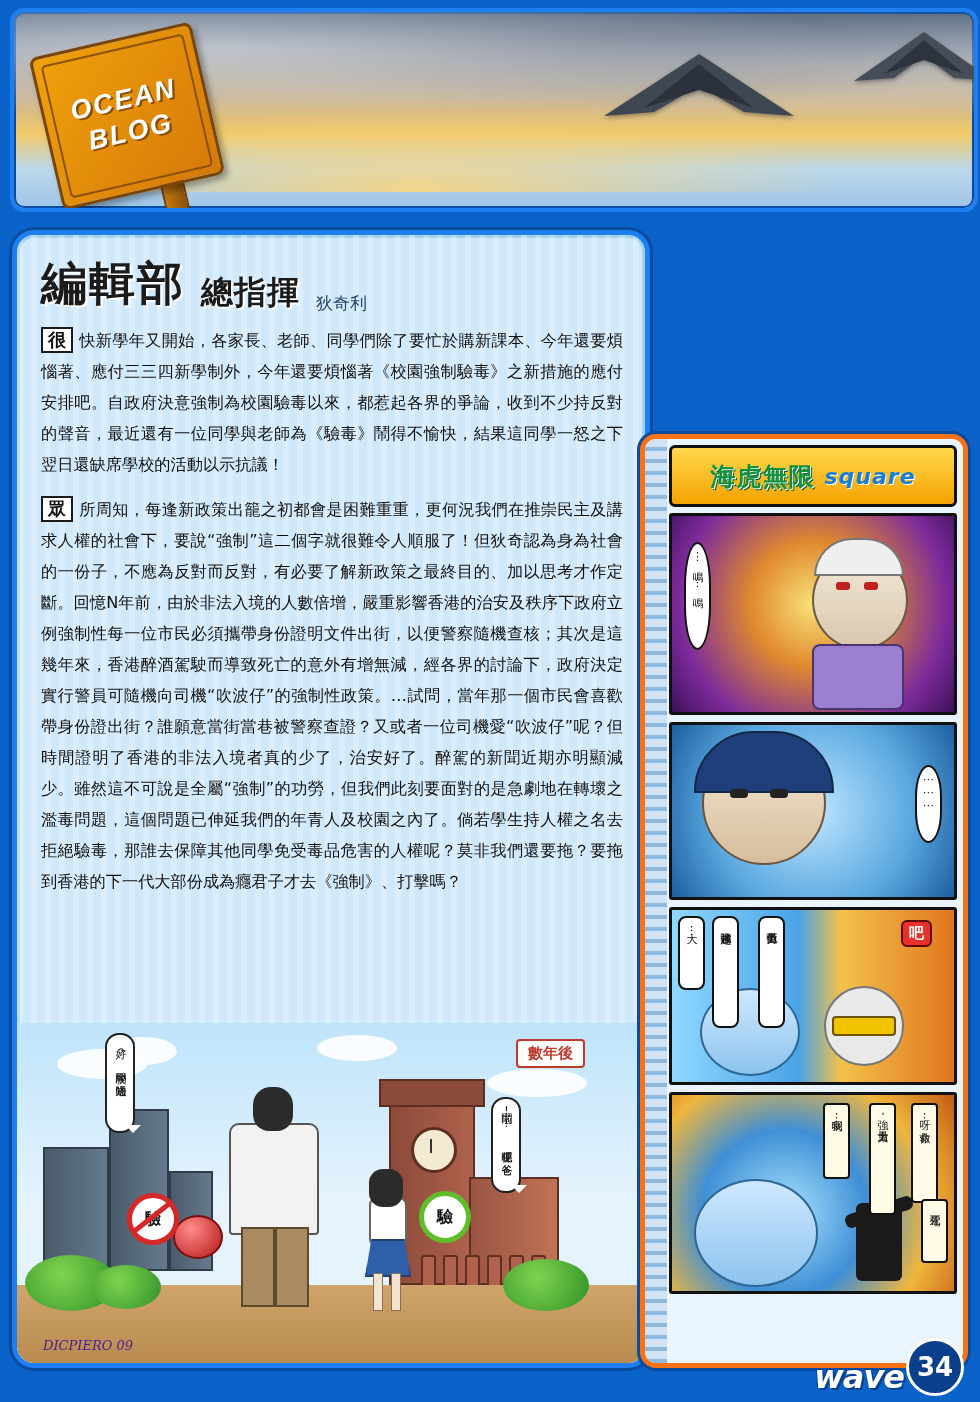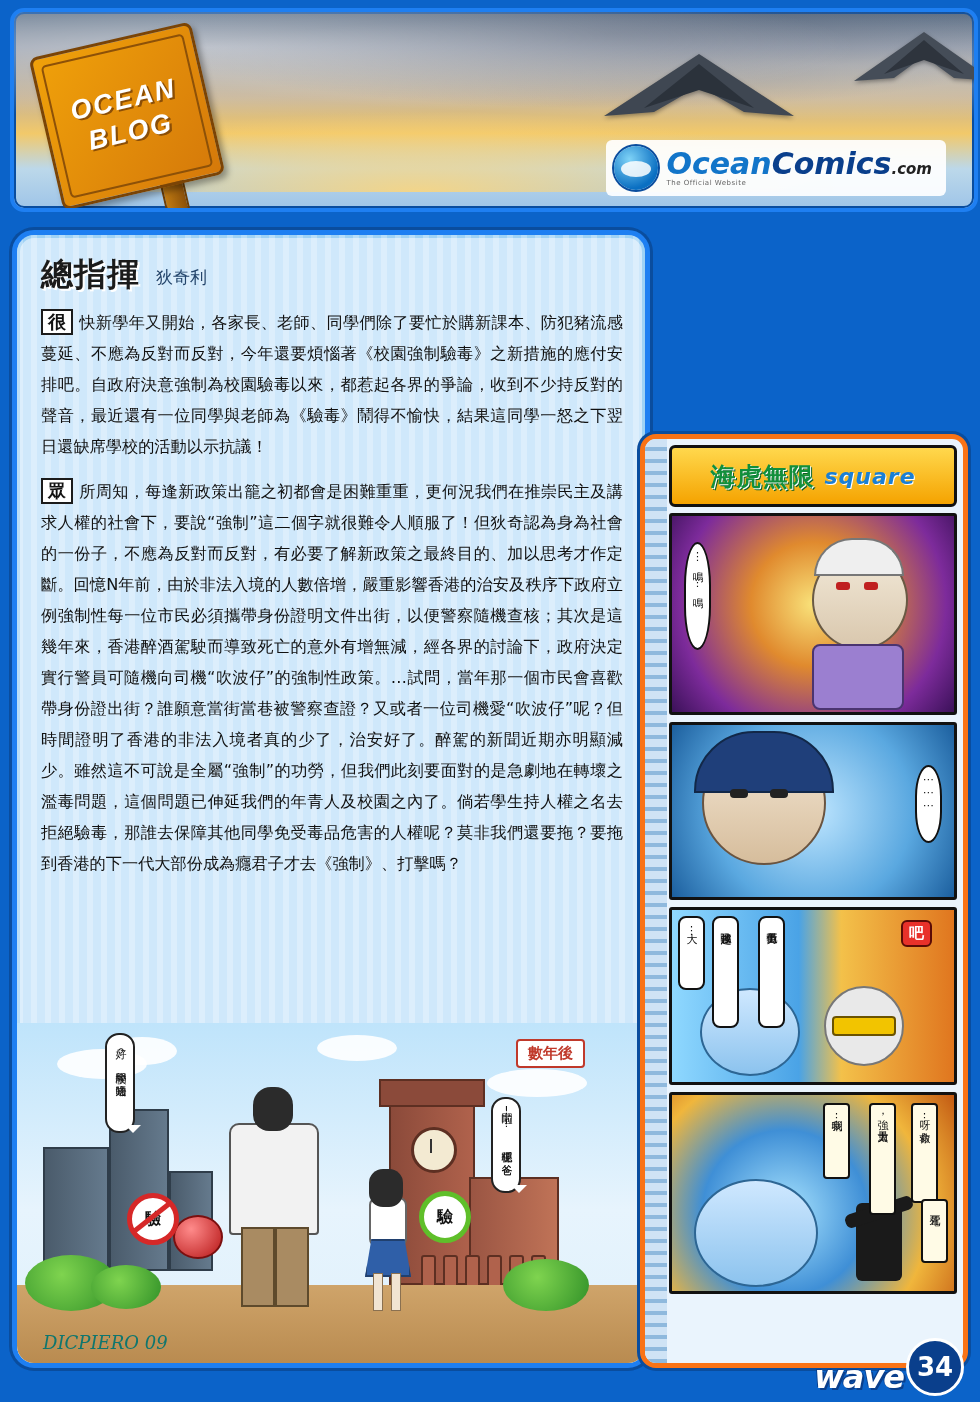--- a/index.html
+++ b/index.html
@@ -69,21 +69,21 @@
   }
   .article .stripes{position:absolute;inset:0;
     background:repeating-linear-gradient(90deg,rgba(255,255,255,.55) 0 6px, rgba(255,255,255,0) 6px 14px);
     opacity:.5;}
   .titlebar{position:relative;padding:18px 20px 4px 24px;display:flex;align-items:flex-end;gap:16px;}
   .title-main{
     font-size:46px;font-weight:bold;color:#1b1b1b;letter-spacing:2px;
     text-shadow:2px 2px 0 #fff;
   }
   .title-sub{font-size:32px;font-weight:bold;color:#1b1b1b;letter-spacing:1px;text-shadow:2px 2px 0 #fff;}
-  .byline{font-size:17px;color:#24456b;margin-bottom:8px;}
+  .byline{font-size:17px;color:#24456b;}
   .body{position:relative;padding:6px 22px 0 24px;}
   .para{font-size:16.2px;line-height:31px;color:#111;text-align:justify;margin:0 0 14px 0;}
   .dropcap{
     display:inline-block;border:2px solid #1b1b1b;background:#fff;
     font-weight:bold;font-size:18px;padding:1px 5px;margin-right:6px;line-height:20px;
   }
   .p2{width:100%;}
   
   .illus{position:absolute;left:0;bottom:0;width:100%;height:340px;overflow:hidden;}
   .sky{position:absolute;inset:0;background:linear-gradient(180deg,#bfe4fb 0%,#e7f4fd 55%,#dff0fb 100%);}
@@ -108,21 +108,21 @@
   .yearsbox{position:absolute;right:60px;background:#fff;border:2px solid #c0392b;color:#c0392b;
     font-size:15px;font-weight:bold;padding:3px 10px;border-radius:4px;}
   .nosign{position:absolute;width:42px;height:42px;border-radius:50%;background:#fff;
     border:5px solid #d62828;display:flex;align-items:center;justify-content:center;
     font-size:16px;font-weight:bold;color:#111;}
   .nosign:after{content:"";position:absolute;left:-2px;top:16px;width:46px;height:5px;background:#d62828;
     transform:rotate(-38deg);}
   .oksign{position:absolute;width:42px;height:42px;border-radius:50%;background:#fff;
     border:5px solid #5fbf2a;display:flex;align-items:center;justify-content:center;
     font-size:16px;font-weight:bold;color:#111;}
-  .signature{position:absolute;left:26px;bottom:10px;font-style:italic;font-size:18px;color:#0f766e;
+  .signature{position:absolute;left:26px;bottom:10px;font-style:italic;font-size:13px;color:#4c1d95;
     font-family:"DejaVu Serif",serif;}
   .ball{position:absolute;width:46px;height:40px;border-radius:50%;
     background:radial-gradient(circle at 35% 30%,#ff8b8b,#b61616);border:2px solid #7b0f0f;}
 
   
   .comic{
     position:absolute;right:12px;top:434px;width:318px;height:924px;
     background:#eaf4fd;border:5px solid #f97316;border-radius:16px;
     box-shadow:0 0 0 3px #0a4d9e;overflow:hidden;
   }
@@ -182,42 +182,34 @@
 
   <div class="signpost"></div>
   <div class="sign">
     <div class="inner"></div>
     <div class="txt">
       <span>OCEAN</span>
       <span>BLOG</span>
     </div>
   </div>
 
-  <div class="oclogo">
-    <div class="ocball"></div>
-    <div>
-      <div class="octext">
-        <span class="blue">Ocean</span><span>Comics</span><span class="dotcom">.com</span>
-      </div>
-      <div class="octag">The Official Website</div>
-    </div>
-  </div>
 </div>
 
 <div class="article">
   <div class="stripes"></div>
 
   <div class="titlebar">
+    <div class="title-main">編輯部</div>
     <div class="title-sub">總指揮</div>
     <div class="byline">狄奇利</div>
   </div>
 
   <div class="body">
     <p class="para">
-      <span class="dropcap">很</span><span>快新學年又開始，各家長、老師、同學們除了要忙於購新課本、防犯豬流感蔓延、不應為反對而反對，今年還要煩惱著《校園強制驗毒》之新措施的應付安排吧。自政府決意強制為校園驗毒以來，都惹起各界的爭論，收到不少持反對的聲音，最近還有一位同學與老師為《驗毒》鬧得不愉快，結果這同學一怒之下翌日還缺席學校的活動以示抗議！</span>
+      <span class="dropcap">很</span><span>快新學年又開始，各家長、老師、同學們除了要忙於購新課本、今年還要煩惱著、應付三三四新學制外，今年還要煩惱著《校園強制驗毒》之新措施的應付安排吧。自政府決意強制為校園驗毒以來，都惹起各界的爭論，收到不少持反對的聲音，最近還有一位同學與老師為《驗毒》鬧得不愉快，結果這同學一怒之下翌日還缺席學校的活動以示抗議！</span>
     </p>
     <p class="para p2">
       <span class="dropcap">眾</span><span>所周知，每逢新政策出籠之初都會是困難重重，更何況我們在推崇民主及講求人權的社會下，要說“強制”這二個字就很難令人順服了！但狄奇認為身為社會的一份子，不應為反對而反對，有必要了解新政策之最終目的、加以思考才作定斷。回憶N年前，由於非法入境的人數倍增，嚴重影響香港的治安及秩序下政府立例強制性每一位市民必須攜帶身份證明文件出街，以便警察隨機查核；其次是這幾年來，香港醉酒駕駛而導致死亡的意外有增無減，經各界的討論下，政府決定實行警員可隨機向司機“吹波仔”的強制性政策。…試問，當年那一個市民會喜歡帶身份證出街？誰願意當街當巷被警察查證？又或者一位司機愛“吹波仔”呢？但時間證明了香港的非法入境者真的少了，治安好了。醉駕的新聞近期亦明顯減少。雖然這不可說是全屬“強制”的功勞，但我們此刻要面對的是急劇地在轉壞之濫毒問題，這個問題已伸延我們的年青人及校園之內了。倘若學生持人權之名去拒絕驗毒，那誰去保障其他同學免受毒品危害的人權呢？莫非我們還要拖？要拖到香港的下一代大部份成為癮君子才去《強制》、打擊嗎？</span>
     </p>
   </div>
 
   <div class="illus">
     <div class="sky"></div>
     <div class="cloud" style="left:40px;top:26px;width:90px;height:30px;"></div>
     <div class="cloud" style="left:90px;top:14px;width:70px;height:28px;"></div>

